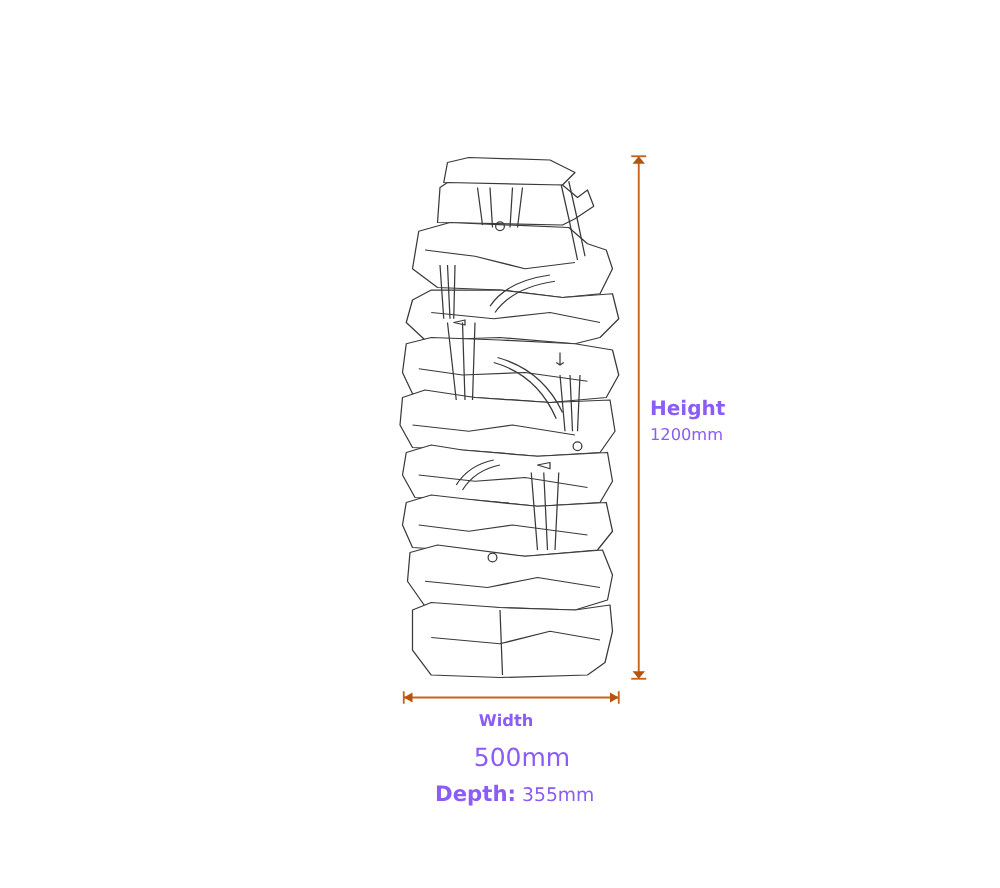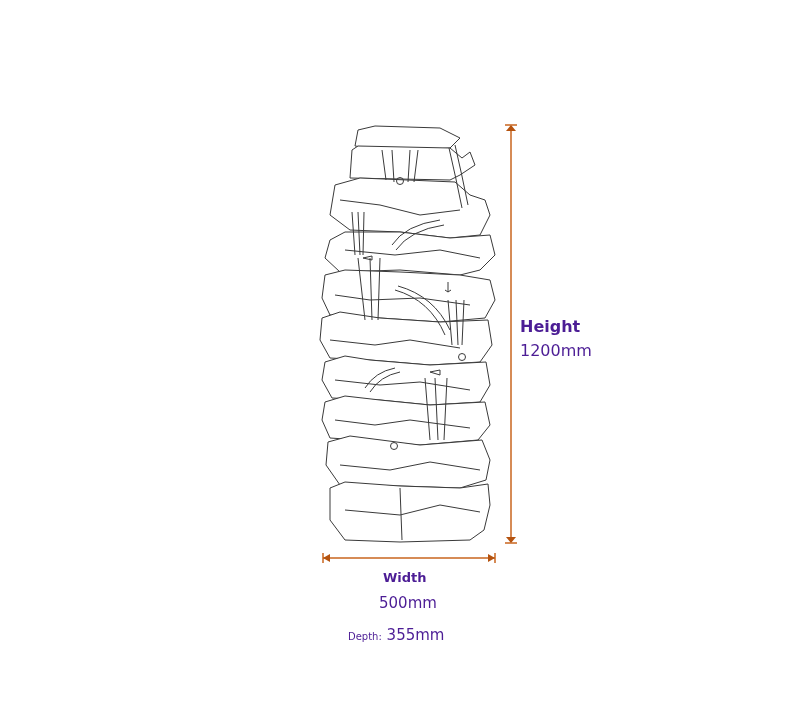--- a/index.html
+++ b/index.html
@@ -1,25 +1,25 @@
 <!DOCTYPE html>
 <html><head>
 <meta charset="utf-8">
 <style>
   html, body { margin: 0; padding: 0; background: #ffffff; }
   body { width: 800px; height: 710px; position: relative; overflow: hidden; font-family: "DejaVu Sans", sans-serif; }
   .drawing { position: absolute; left: 0; top: 0; width: 800px; height: 710px; }
-  .label { position: absolute; color: #4c1d95; font-family: "DejaVu Sans", sans-serif; }
+  .label { position: absolute; color: #8b5cf6; font-family: "DejaVu Sans", sans-serif; }
   .bold { font-weight: bold; }
   .h-title { left: 520px; top: 317px; font-size: 16px; }
-  .h-value { left: 520px; top: 341px; font-size: 16px; }
+  .h-value { left: 520px; top: 341px; font-size: 13px; }
   .w-title { left: 383px; top: 570px; font-size: 13px; }
-  .w-value { left: 379px; top: 594px; font-size: 15px; }
+  .w-value { left: 379px; top: 594px; font-size: 20px; }
   .depth { left: 348px; top: 626px; font-size: 15px; white-space: nowrap; }
-  .depth .d-title { font-weight: normal; font-size: 10px; }
+  .depth .d-title { font-weight: bold; font-size: 17px; }
 </style>
 </head>
 <body>
 
 <svg class="drawing" viewBox="0 0 800 710" xmlns="http://www.w3.org/2000/svg">
 
   <g fill="#ffffff" stroke="#3a3a3a" stroke-width="1" stroke-linejoin="round">
 
     <path d="M358 130 L375 126 L440 128 L460 138 L450 148 L420 150 L385 150 L355 146 Z"></path>
     <path d="M352 150 L358 146 L450 148 L462 158 L470 152 L475 165 L460 175 L450 180 L350 178 Z"></path>

